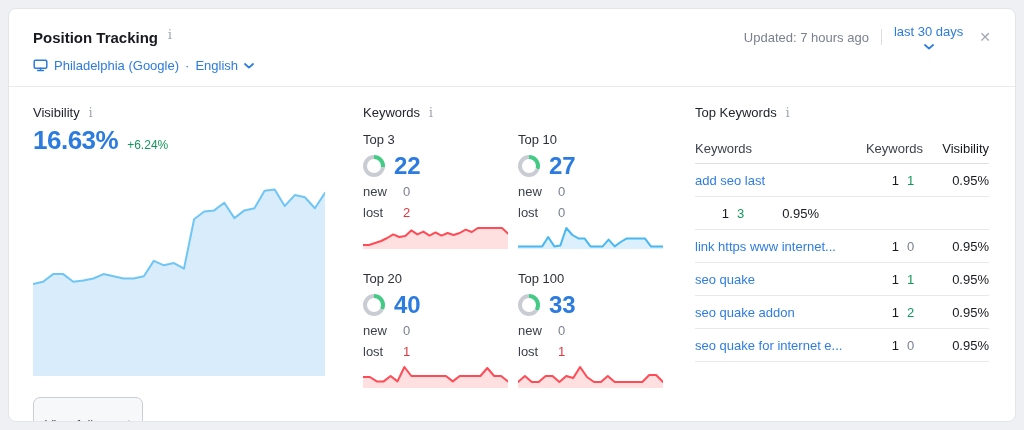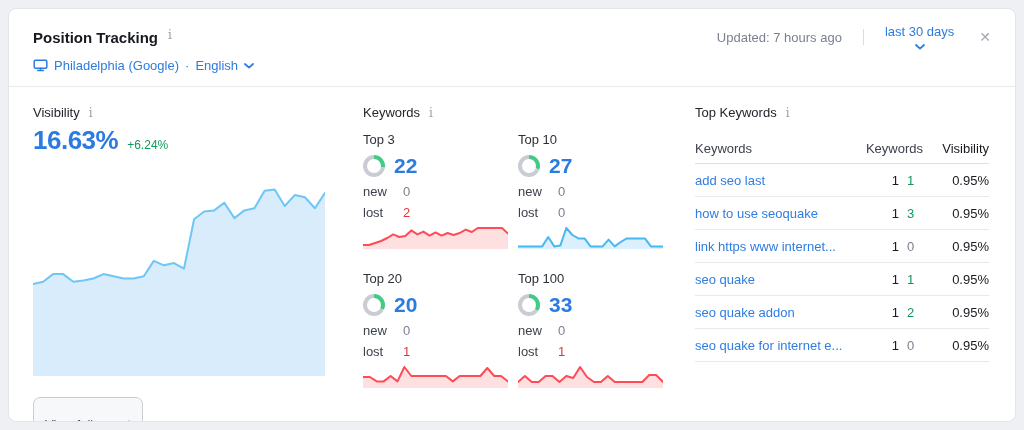--- a/index.html
+++ b/index.html
@@ -18,21 +18,21 @@
   .hdr-row {
     display:flex; align-items:center; justify-content:space-between;
     padding:15px 24px 0 24px;
   }
   .hdr-left { display:flex; align-items:flex-start; gap:8px; }
   .widget-title { font-size:15px; font-weight:bold; color:#181a20; }
   .info-i {
     color:#9aa0ab; font-size:12px; font-family:"DejaVu Serif",serif;
     line-height:1; padding:0 2px; cursor:pointer;
   }
-  .hdr-right { display:flex; align-items:center; gap:21px; font-size:13px; }
+  .hdr-right { display:flex; align-items:center; gap:12px; font-size:13px; }
   .updated { color:#7a8090; }
   .vsep { width:1px; height:16px; background:#d9dce1; }
   .daterange { color:#3c4350; }
   .period { color:#2c7be0; display:flex; align-items:center; gap:5px; cursor:pointer;flex-direction:column; }
   .close-x { color:#a3a8b2; font-size:14px; cursor:pointer; margin-left:4px; }
   .subhdr {
     display:flex; align-items:center; gap:6px;
     padding:8px 39px 0 24px; font-size:13px; color:#2c7be0;
   }
   .subhdr .sep { color:#2c7be0; }
@@ -57,21 +57,21 @@
   
   .kw-grid { display:grid; grid-template-columns:145px 145px; column-gap:10px; row-gap:22px; margin-top:12px; }
   .kw-card { width:145px; }
   .kw-card-label { font-size:13px; color:#2c3038; }
   .kw-num-row { display:flex; align-items:center; gap:9px; margin-top:7px; height:24px; }
   .donut { width:22px; height:22px; border-radius:50%; position:relative; }
   .donut::after {
     content:""; position:absolute; left:4px; top:4px; width:14px; height:14px;
     border-radius:50%; background:#fff;
   }
-  .kw-num { font-size:21px; font-weight:bold; color:#2c7be0; }
+  .kw-num { font-size:24px; font-weight:bold; color:#2c7be0; }
   .kw-stat { display:flex; gap:14px; font-size:13px; margin-top:6px; }
   .kw-stat .k { color:#3c414c; width:26px; }
   .kw-stat .v { color:#7a8090; }
   .kw-spark { margin-top:5px; width:145px; height:24px; }
   
   .tbl { margin-top:14px; font-size:13px; }
   .tbl-row { display:flex; align-items:center; height:33px; border-bottom:1px solid #e7e9ed; }
   .tbl-head { color:#3c414c; border-bottom:1px solid #dcdfe4; height:30px; }
   .c-kw { flex:1; overflow:hidden; white-space:nowrap; }
   .c-kw a { color:#2f7de1; text-decoration:none; cursor:pointer; }
@@ -180,21 +180,21 @@
             </div>
           <div class="kw-spark"><svg width="145" height="24" viewBox="0 0 145 24" preserveAspectRatio="none">
                 <polygon points="0.0,21.4 6.0,21.4 12.1,21.4 18.1,21.4 24.2,21.4 30.2,12.0 36.3,21.4 42.3,20.6 48.3,3.0 54.4,10.0 60.4,13.4 66.5,13.4 72.5,21.4 78.5,21.4 84.6,21.4 90.6,14.6 96.7,21.4 102.7,17.0 108.8,13.4 114.8,13.4 120.8,13.4 126.9,13.4 132.9,21.4 139.0,21.4 145.0,21.4 145,24 0,24" fill="#dbeffc"></polygon>
                 <polyline points="0.0,21.4 6.0,21.4 12.1,21.4 18.1,21.4 24.2,21.4 30.2,12.0 36.3,21.4 42.3,20.6 48.3,3.0 54.4,10.0 60.4,13.4 66.5,13.4 72.5,21.4 78.5,21.4 84.6,21.4 90.6,14.6 96.7,21.4 102.7,17.0 108.8,13.4 114.8,13.4 120.8,13.4 126.9,13.4 132.9,21.4 139.0,21.4 145.0,21.4" fill="none" stroke="#49b8f0" stroke-width="2" stroke-linejoin="round" stroke-linecap="round"></polyline>
               </svg></div>
         </div>
         <div class="kw-card">
           <div class="kw-card-label">Top 20</div>
           <div class="kw-num-row">
             <span class="donut" style="background: conic-gradient(rgb(67, 202, 133) 32%, rgb(201, 204, 211) 0deg);"></span>
-            <span class="kw-num">20</span>
+            <span class="kw-num">40</span>
           </div>
           <div class="kw-stat">
               <span class="k">new</span>
               <span class="v">0</span>
             </div>
           <div class="kw-stat">
               <span class="k">lost</span>
               <span class="v" style="color: rgb(224, 54, 62);">1</span>
             </div>
           <div class="kw-spark"><svg width="145" height="24" viewBox="0 0 145 24" preserveAspectRatio="none">
@@ -237,21 +237,20 @@
         </div>
         <div class="tbl-row">
           <span class="c-kw"><a>add seo last</a></span>
           <span class="c-pos">
               <span class="pm">1</span>
               <span class="pd" style="color: rgb(19, 152, 92);">1</span>
             </span>
           <span class="c-vis">0.95%</span>
         </div>
         <div class="tbl-row">
-          <span class="c-kw"><a>how to use seoquake</a></span>
           <span class="c-pos">
               <span class="pm">1</span>
               <span class="pd" style="color: rgb(19, 152, 92);">3</span>
             </span>
           <span class="c-vis">0.95%</span>
         </div>
         <div class="tbl-row">
           <span class="c-kw"><a>link https www internet...</a></span>
           <span class="c-pos">
               <span class="pm">1</span>

